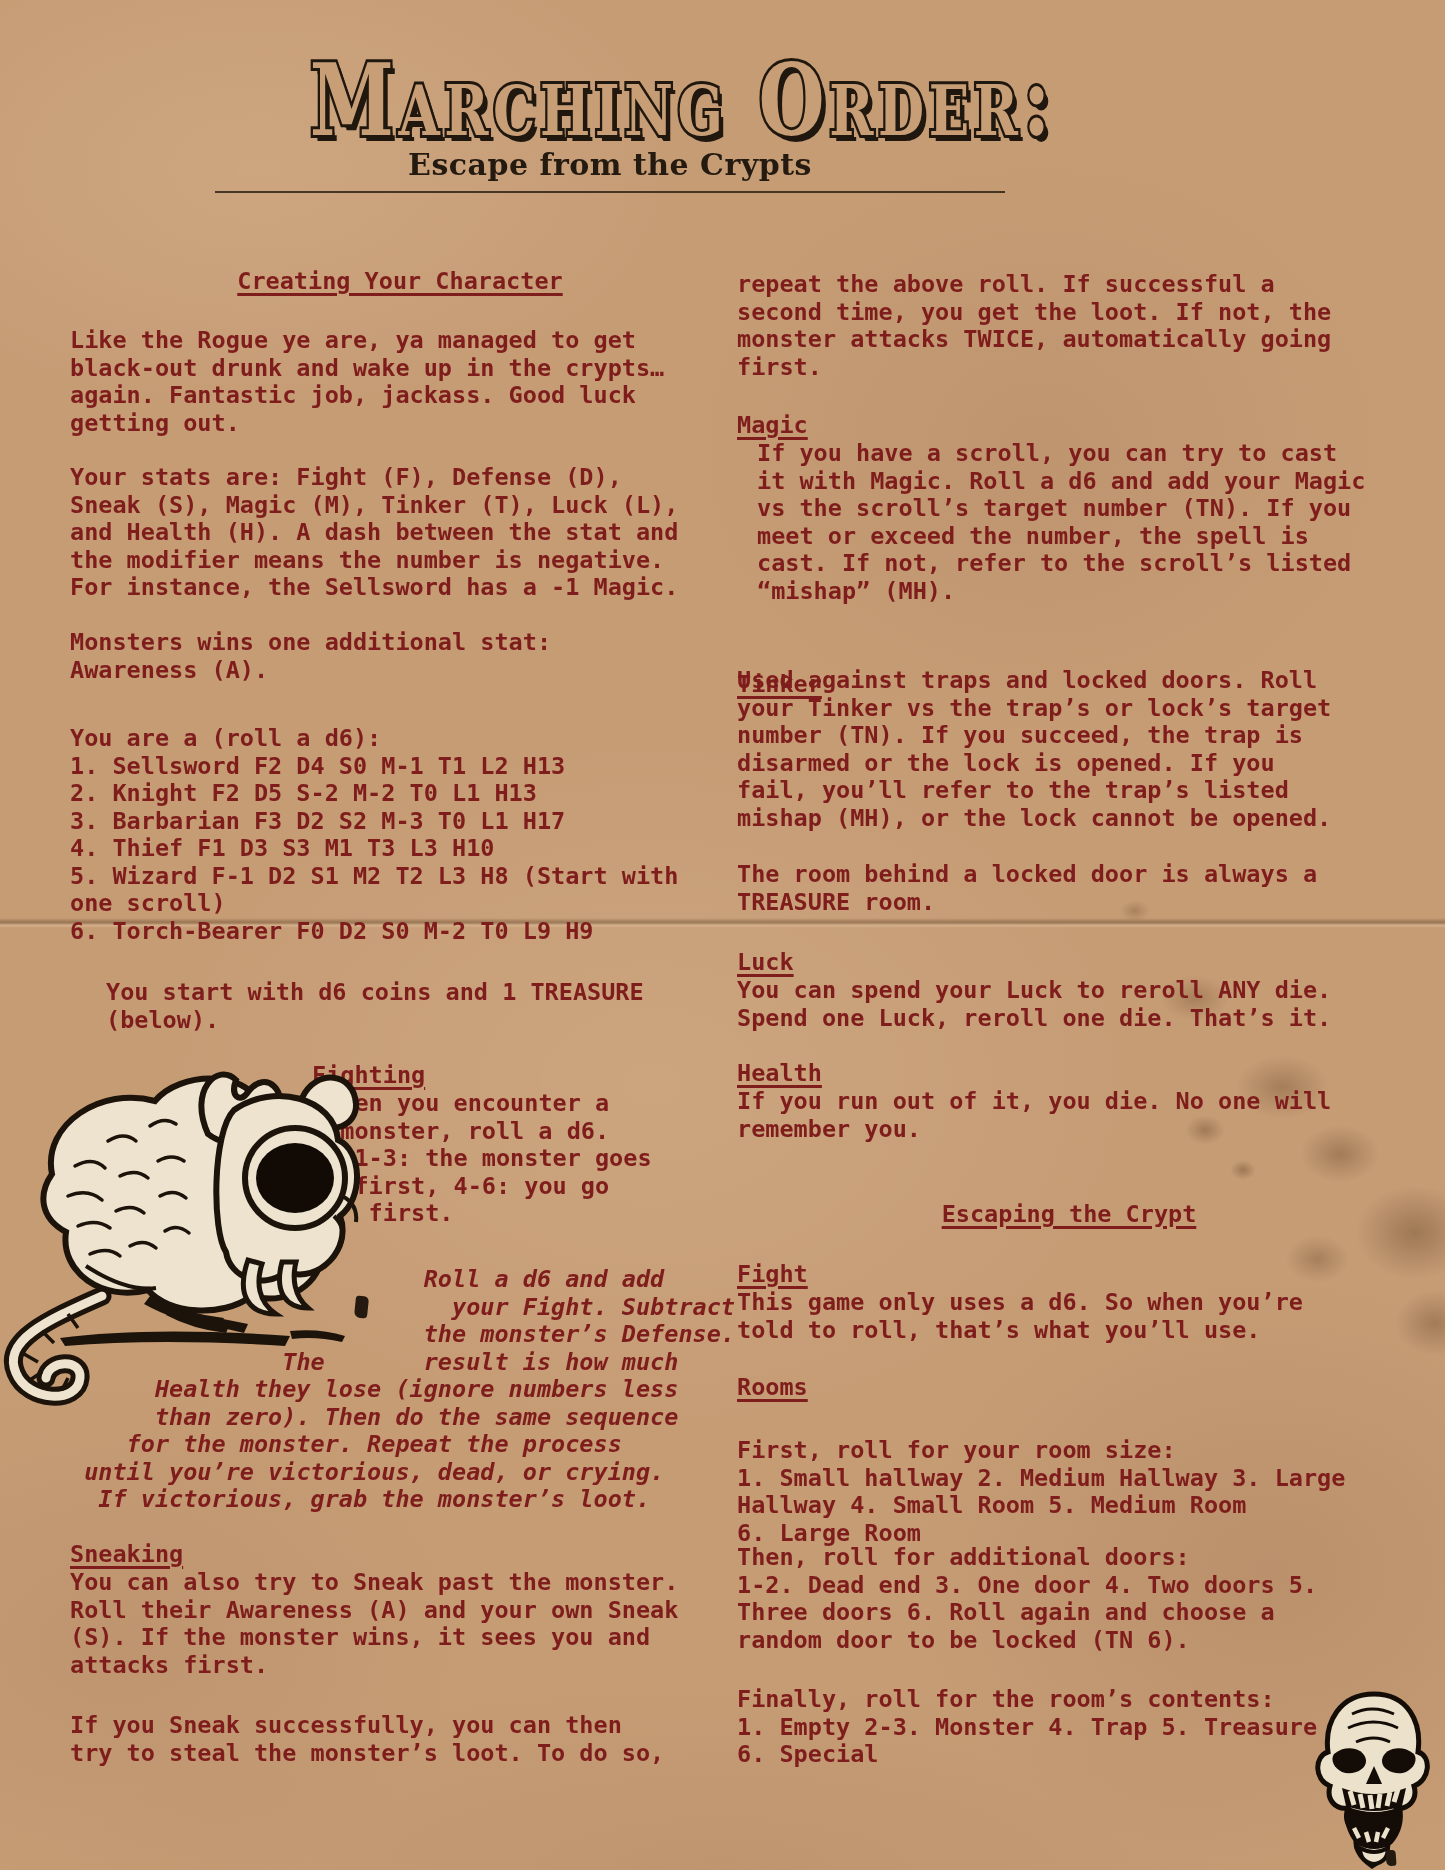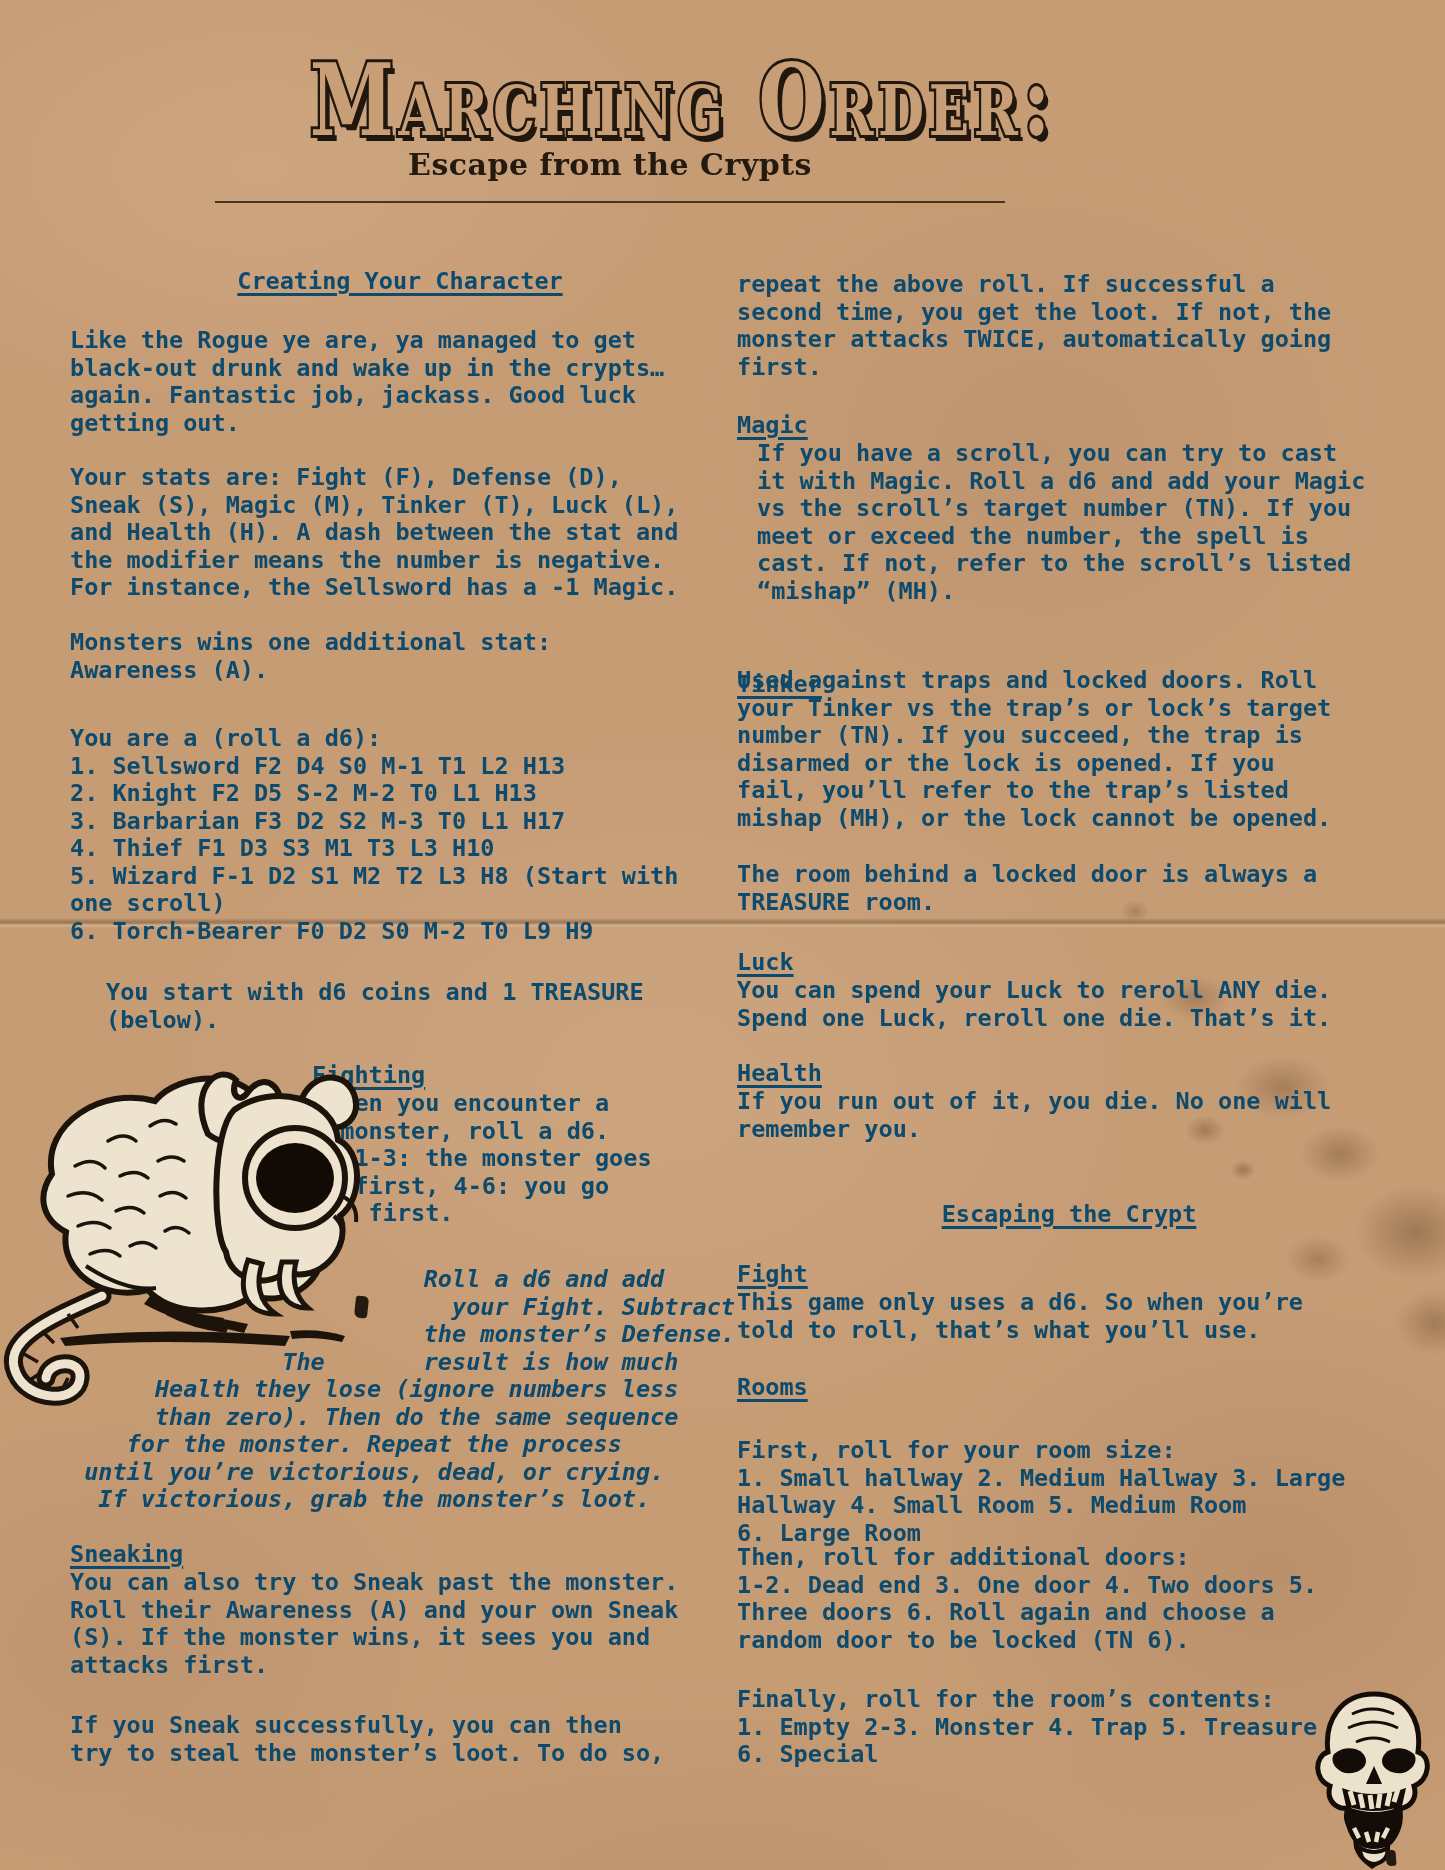--- a/index.html
+++ b/index.html
@@ -26,30 +26,30 @@
     color:#c79e76;
     -webkit-text-stroke:6px #20170e;
     paint-order:stroke fill;
     text-shadow:6px 6px 0 #20170e, 3px 3px 0 #20170e;
     transform:scaleX(0.76);transform-origin:center;
   }
   .subtitle-band{
     position:absolute;left:215px;top:148px;width:790px;
     text-align:center;
     border-bottom:2.5px solid rgba(35,23,12,.78);
-    padding-bottom:19px;
+    padding-bottom:9px;
   }
   .subtitle{
     font-family:"DejaVu Serif", serif;font-weight:bold;
     font-size:30px;line-height:34px;color:#241a10;letter-spacing:.5px;
   }
   .para{
     position:absolute;
     white-space:pre-wrap;
-    font-weight:bold;font-size:23.5px;line-height:27.5px;color:#0c4a6e;
+    font-weight:bold;font-size:23.5px;line-height:27.5px;color:#7f1d1d;
   }
   .heading{
     text-decoration:underline;
     text-decoration-thickness:2.5px;text-underline-offset:4px;
   }
   .centered{text-align:center;}
   .crease{
     position:absolute;left:0;top:918px;width:1445px;height:10px;
     background:linear-gradient(180deg, transparent 0%, rgba(82,54,30,.35) 38%, rgba(60,38,20,.28) 50%, rgba(228,198,162,.45) 72%, transparent 100%);
   }

